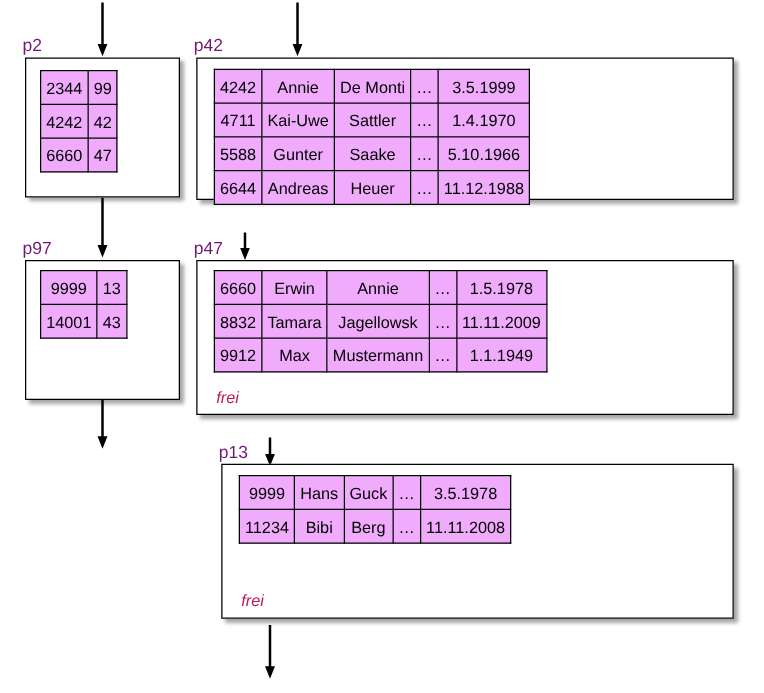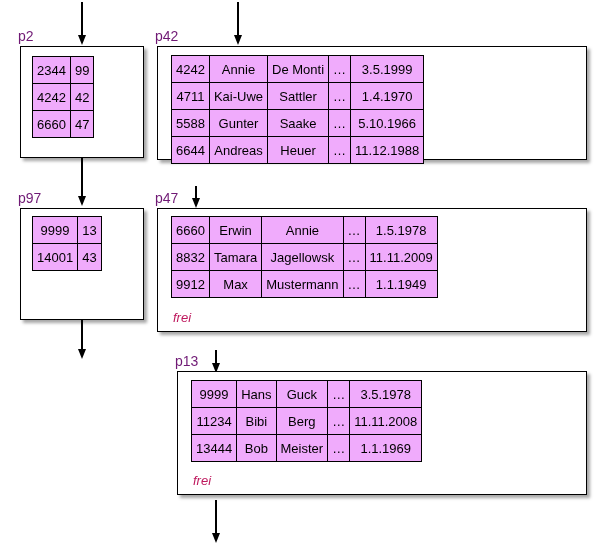--- a/index.html
+++ b/index.html
@@ -204,25 +204,18 @@
         <td style="width:58px;">…</td>
         <td style="width:96px;">3.5.1978</td>
       </tr>
       <tr>
         <td>11234</td>
         <td>Bibi</td>
         <td>Berg</td>
         <td>…</td>
         <td>11.11.2008</td>
       </tr>
-      <tr>
-        <td>13444</td>
-        <td>Bob</td>
-        <td>Meister</td>
-        <td>…</td>
-        <td>1.1.1969</td>
-      </tr>
     </tbody>
       </table>
     <div class="frei" style="left:193px; top:473px;">frei</div>
   </div>
 
 </div>
 
 </body></html>

